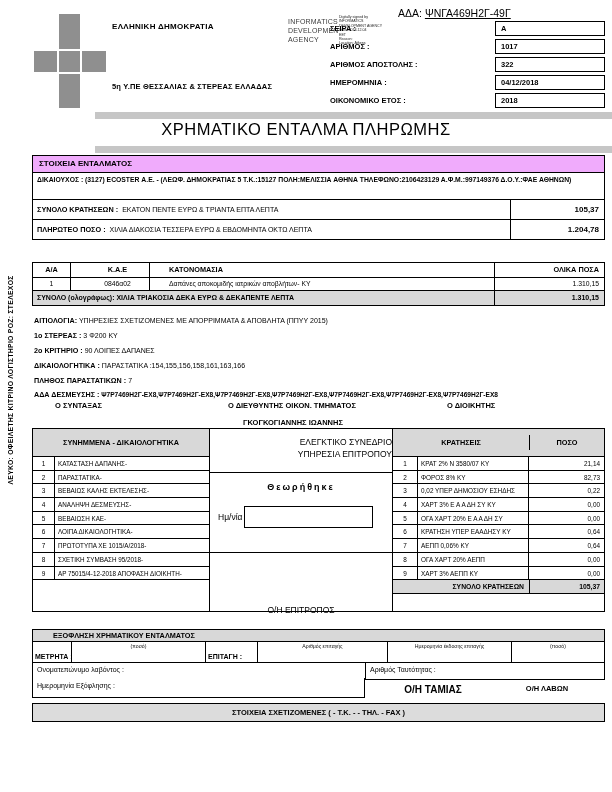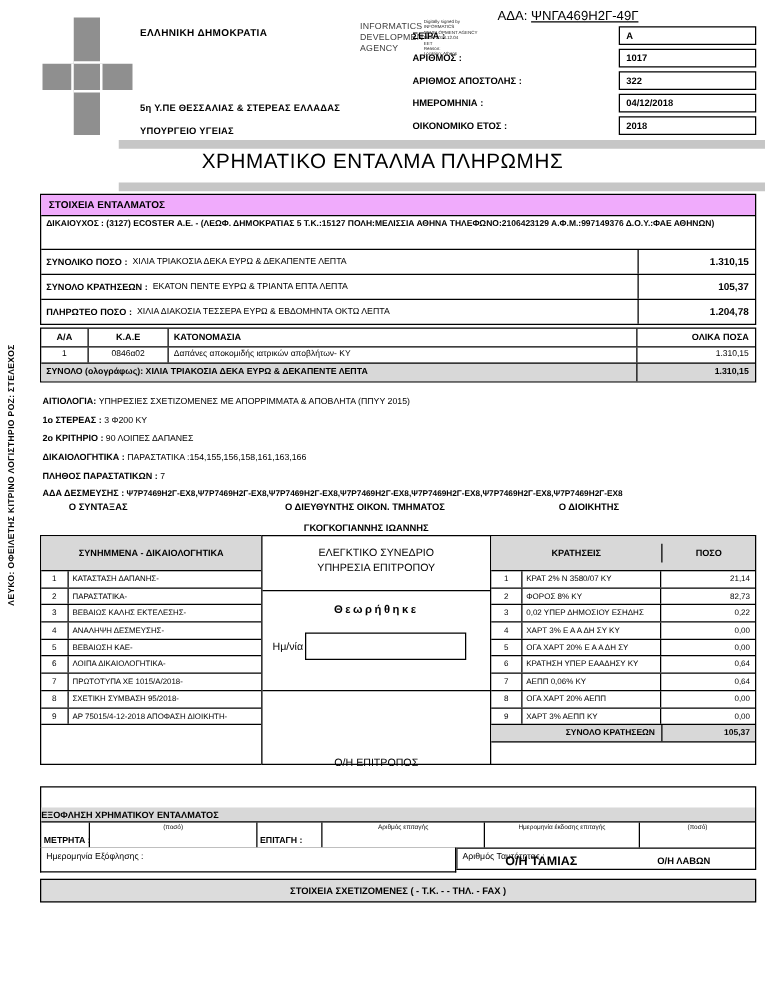--- a/index.html
+++ b/index.html
@@ -31,21 +31,21 @@
   .t1 { position:absolute; left:32px; top:155px; width:573px; border:1.5px solid #000; }
   .t1h { height:16px; background:#f0abfc; font-weight:bold; font-size:8px; line-height:16px; padding-left:6px; }
   .t1ben { border-top:1.2px solid #000; min-height:27px; font-size:6.8px; font-weight:bold; padding:2px 4px; line-height:10px; }
   .t1row { border-top:1.2px solid #000; height:20px; display:flex; }
   .t1left { flex:1; border-right:1px solid #000; padding:0 4px; display:flex; align-items:center; font-size:7px; }
   .t1left .bl { font-weight:bold; font-size:7.3px; margin-right:4px; white-space:nowrap; }
   .t1amt { width:93px; text-align:right; font-weight:bold; font-size:8px; padding:0 5px; display:flex; align-items:center; justify-content:flex-end; }
 
   
   .t2 { position:absolute; left:32px; top:262px; width:573px; border:1.5px solid #000; }
-  .t2r { display:flex; }
+  .t2r { display:flex;gap:15px; }
   .t2r + .t2r { border-top:1px solid #000; }
   .c-aa { width:38px; border-right:1px solid #000; text-align:center; }
   .c-kae { width:64px; border-right:1px solid #000; text-align:center; }
   .c-name { flex:1; border-right:1px solid #000; padding-left:4px; }
   .c-amt { width:94px; text-align:right; padding-right:5px; }
   .t2head { height:14px; font-weight:bold; font-size:7.3px; line-height:13px; }
   .t2data { height:13px; font-size:6.8px; line-height:12px; }
   .t2tot { height:15px; background:#d8d8d8; font-weight:bold; font-size:7px; line-height:14px; }
   .t2tot .c-lab { flex:1; border-right:1px solid #000; padding-left:4px; }
 
@@ -60,30 +60,30 @@
   .srow { height:13.7px; display:flex; border-bottom:1px solid #000; font-size:6.3px; }
   .snum { width:22px; border-right:1px solid #000; text-align:center; line-height:13px; font-size:6.5px; }
   .stxt { flex:1; padding-left:3px; line-height:13px; white-space:nowrap; overflow:hidden; }
   .krow { height:13.7px; display:flex; border-bottom:1px solid #000; font-size:6.4px; }
   .knum { width:25px; border-right:1px solid #000; text-align:center; line-height:13px; }
   .kname { width:111px; border-right:1px solid #000; padding-left:3px; line-height:13px; white-space:nowrap; overflow:hidden; }
   .kamt { flex:1; text-align:right; padding-right:4px; line-height:13px; }
   .ktot { height:14px; display:flex; background:#d8d8d8; border-bottom:1px solid #000; font-weight:bold; font-size:6.8px; }
   .ktot .klab { width:137px; border-right:1px solid #000; text-align:right; padding-right:5px; line-height:13px; }
   .ktot .kamt2 { flex:1; text-align:right; padding-right:4px; line-height:13px; }
-  .mid-sec1 { height:44px; border-bottom:1px solid #000; text-align:center; font-size:8.5px; padding-top:7px; line-height:12px; }
+  .mid-sec1 { height:44px; border-bottom:1px solid #000; text-align:right; font-size:8.5px; padding-top:7px; line-height:12px; }
   .mid-sec2 { height:71px; border-bottom:1px solid #000; position:relative; }
   .theor { text-align:center; font-weight:bold; font-size:9px; letter-spacing:2px; margin-top:9px; }
   .imlab { position:absolute; left:8px; top:30px; font-size:8.5px; }
   .imbox { position:absolute; left:34px; top:24px; width:129px; height:22px; border:1px solid #000; background:#fff; }
   .epitr { text-align:center; font-size:8.5px; margin-top:52px; }
 
   
   .pay { position:absolute; left:32px; top:629px; width:573px; border:1.2px solid #000; }
-  .payh { height:12px; background:#d8d8d8; border-bottom:1px solid #000; font-weight:bold; font-size:7.3px; line-height:11px; padding-left:0;margin-top:16px; }
+  .payh { height:12px; background:#d8d8d8; border-bottom:1px solid #000; font-weight:bold; font-size:7.3px; line-height:11px; padding-left:20px; }
   .payr1 { height:21px; display:flex; border-bottom:1px solid #000; }
   .plab { font-weight:bold; font-size:7px; display:flex; align-items:flex-end; padding:0 2px 2px 2px; white-space:nowrap; }
   .pcell { border-left:1px solid #000; border-right:1px solid #000; font-size:5.2px; text-align:center; color:#111; padding-top:1px; }
   .payr2 { height:16px; display:flex; font-size:7px; }
   .payr2 .pc1 { width:333px; border-right:1px solid #000; padding:3px 0 0 4px; }
   .payr2 .pc2 { flex:1; padding:3px 0 0 4px; }
   .payr3 { position:absolute; left:32px; top:678px; width:333px; height:20px; border:1px solid #000; border-top:none; font-size:7px; padding:4px 0 0 4px; background:#fff; }
   .tamias { position:absolute; top:684px; left:400px; width:66px; text-align:center; font-weight:bold; font-size:10px; }
   .lavon  { position:absolute; top:684px; left:514px; width:66px; text-align:center; font-weight:bold; font-size:7.5px; }
 
@@ -103,21 +103,20 @@
     <div class="p" style="left:0;top:37px;width:72px;height:21px;"></div>
     <div style="position:absolute;left:25px;top:35px;width:21px;height:2px;background:#fff;"></div>
     <div style="position:absolute;left:25px;top:58px;width:21px;height:2px;background:#fff;"></div>
     <div style="position:absolute;left:23px;top:37px;width:2px;height:21px;background:#fff;"></div>
     <div style="position:absolute;left:46px;top:37px;width:2px;height:21px;background:#fff;"></div>
   </div>
 
   <div class="org">
     <div class="o1">ΕΛΛΗΝΙΚΗ ΔΗΜΟΚΡΑΤΙΑ</div>
     <div class="o2">5η Υ.ΠΕ ΘΕΣΣΑΛΙΑΣ &amp; ΣΤΕΡΕΑΣ ΕΛΛΑΔΑΣ</div>
-    <div class="o3">ΥΠΟΥΡΓΕΙΟ ΥΓΕΙΑΣ</div>
   </div>
 
   <div class="stamp">
     <div>INFORMATICS</div>
     <div>DEVELOPMEN</div>
     <div>AGENCY</div>
   </div>
   <div class="sigblock">
     <div>Digitally signed by</div>
     <div>INFORMATICS</div>
@@ -156,27 +155,20 @@
 
   <div class="graybar" style="top:112px"></div>
   <div class="title">ΧΡΗΜΑΤΙΚΟ ΕΝΤΑΛΜΑ ΠΛΗΡΩΜΗΣ</div>
   <div class="graybar" style="top:146px"></div>
 
   <div class="t1">
     <div class="t1h">ΣΤΟΙΧΕΙΑ ΕΝΤΑΛΜΑΤΟΣ</div>
     <div class="t1ben">
       <span>ΔΙΚΑΙΟΥΧΟΣ :</span>
       <span>(3127) ECOSTER Α.Ε. - (ΛΕΩΦ. ΔΗΜΟΚΡΑΤΙΑΣ 5 Τ.Κ.:15127 ΠΟΛΗ:ΜΕΛΙΣΣΙΑ ΑΘΗΝΑ ΤΗΛΕΦΩΝΟ:2106423129 Α.Φ.Μ.:997149376 Δ.Ο.Υ.:ΦΑΕ ΑΘΗΝΩΝ)</span>
-    </div>
-    <div class="t1row">
-      <div class="t1left">
-          <span class="bl">ΣΥΝΟΛΙΚΟ ΠΟΣΟ :</span>
-          <span>ΧΙΛΙΑ ΤΡΙΑΚΟΣΙΑ ΔΕΚΑ ΕΥΡΩ &amp; ΔΕΚΑΠΕΝΤΕ ΛΕΠΤΑ</span>
-        </div>
-      <div class="t1amt">1.310,15</div>
     </div>
     <div class="t1row">
       <div class="t1left">
           <span class="bl">ΣΥΝΟΛΟ ΚΡΑΤΗΣΕΩΝ :</span>
           <span>ΕΚΑΤΟΝ ΠΕΝΤΕ ΕΥΡΩ &amp; ΤΡΙΑΝΤΑ ΕΠΤΑ ΛΕΠΤΑ</span>
         </div>
       <div class="t1amt">105,37</div>
     </div>
     <div class="t1row">
       <div class="t1left">

